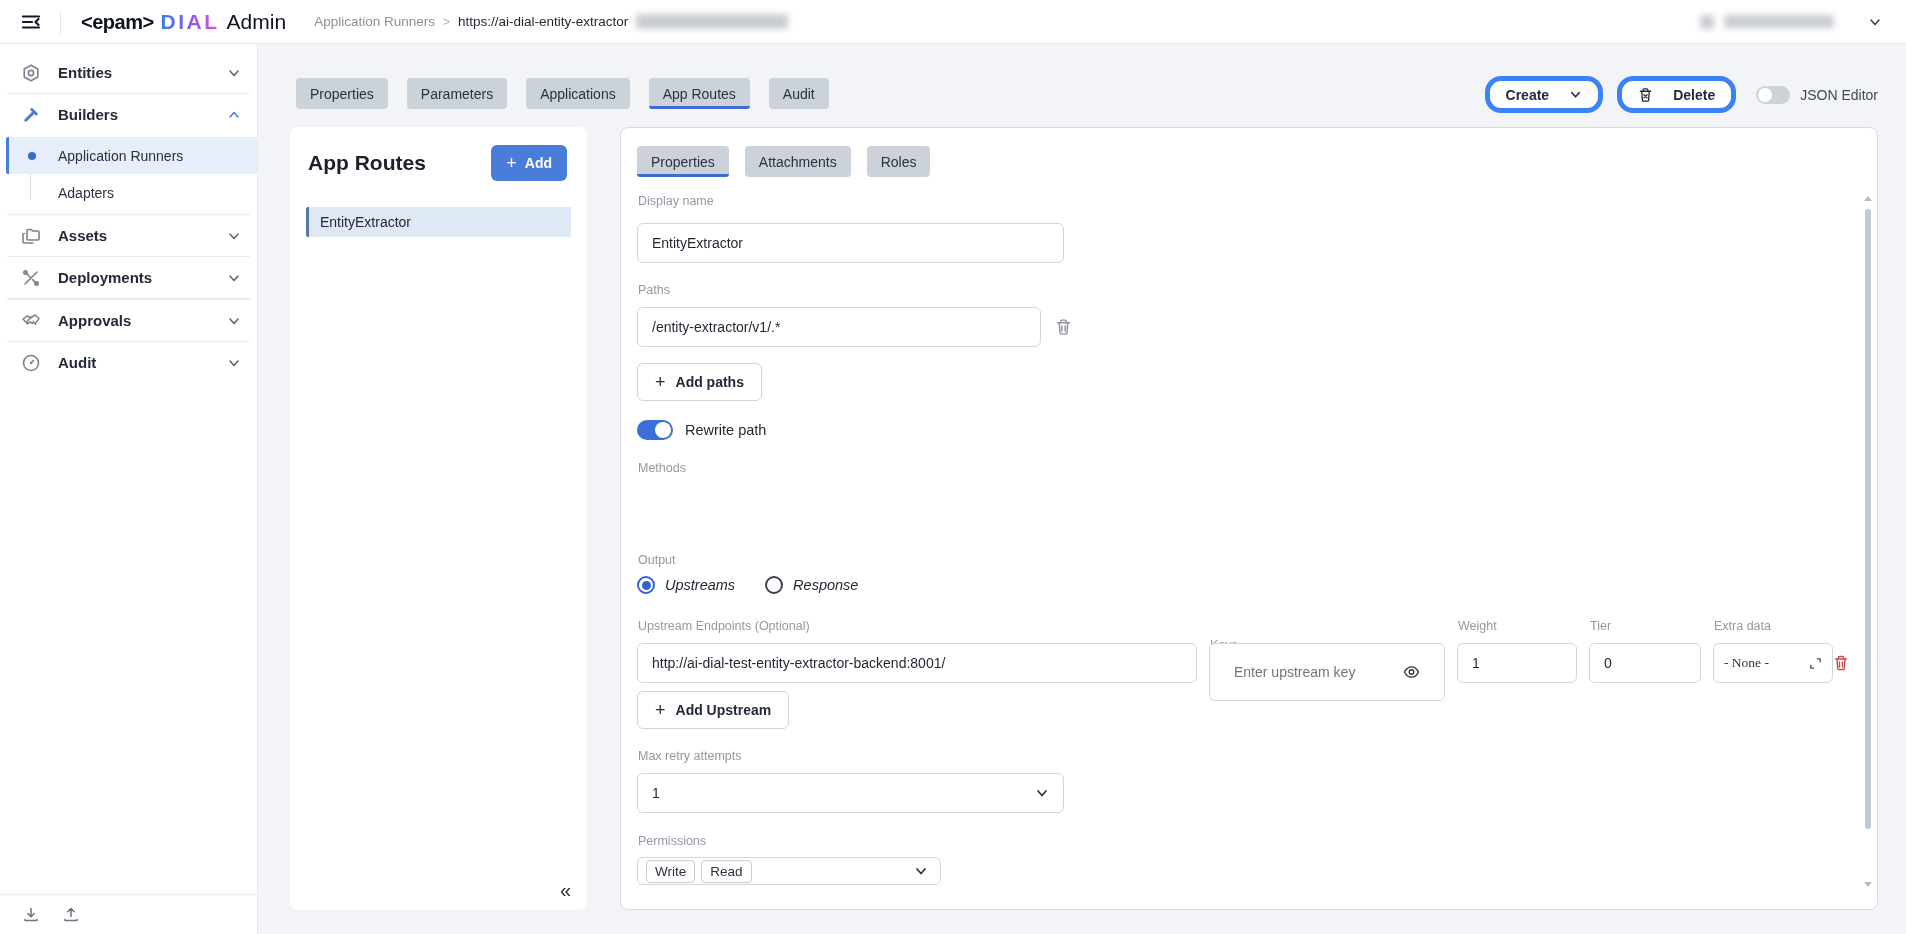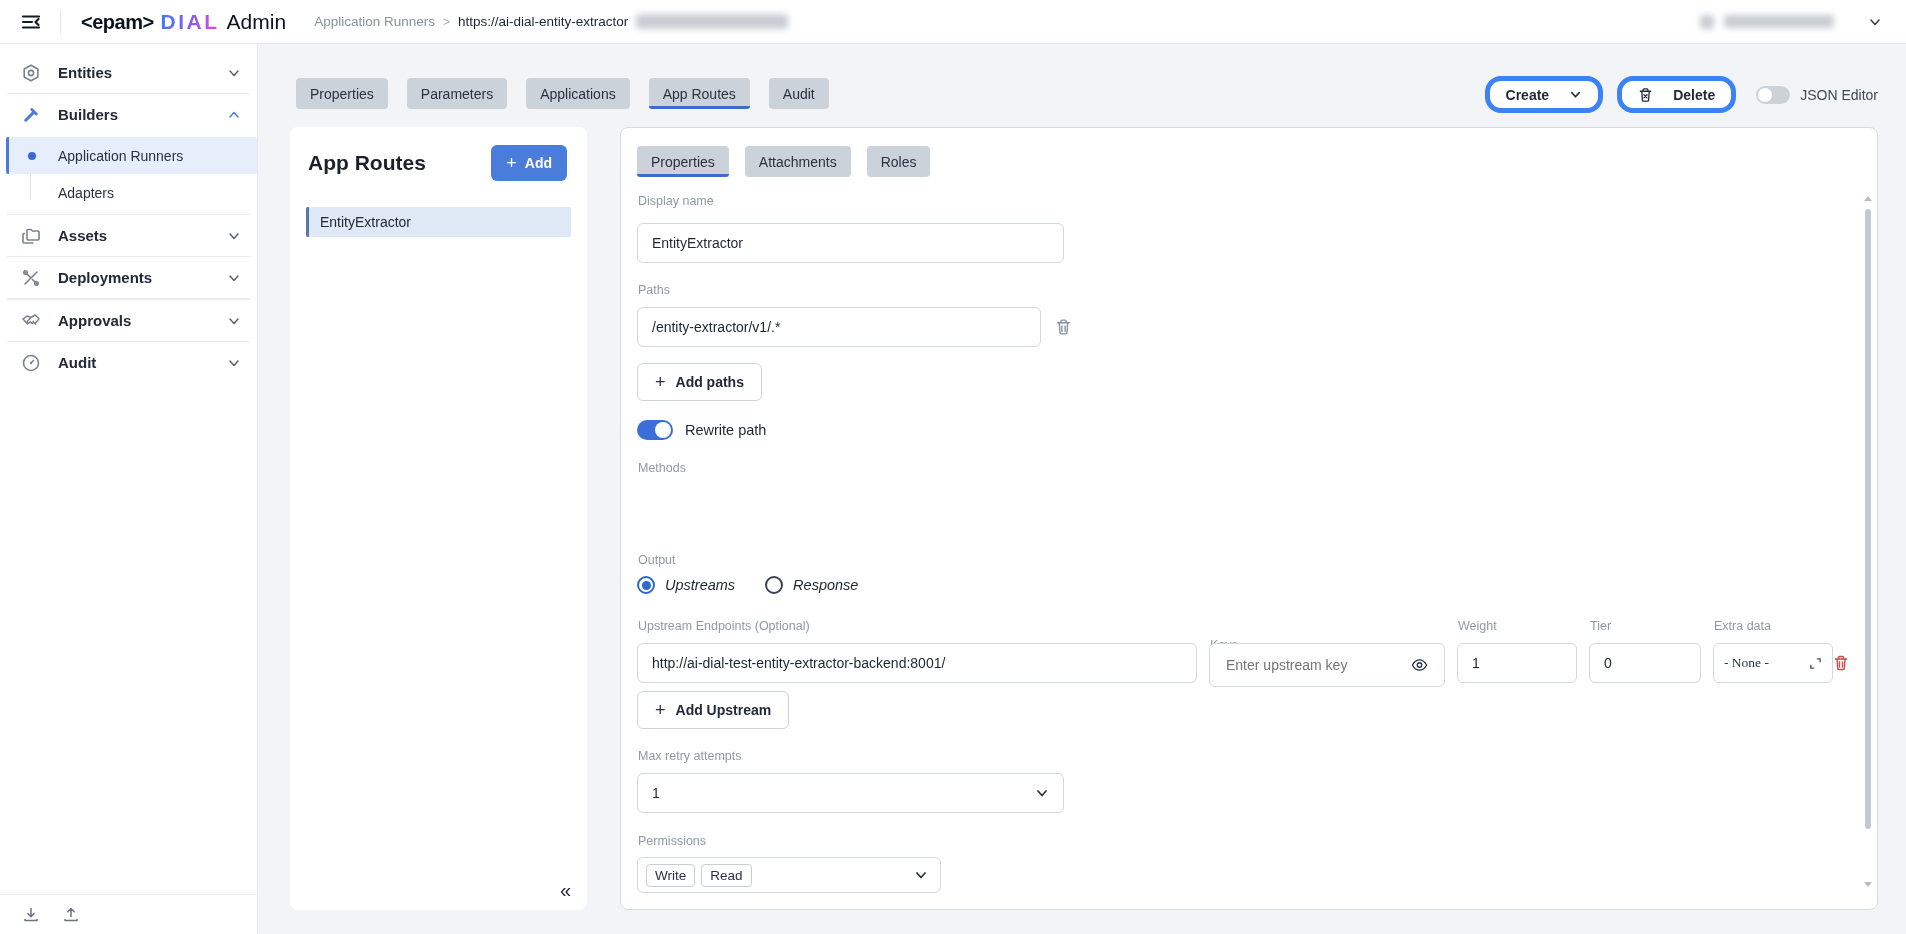--- a/index.html
+++ b/index.html
@@ -360,21 +360,21 @@
         </label>
       </div>
 
       <span class="fld-label" style="left:17px;top:491px;">Upstream Endpoints (Optional)</span>
       <span class="fld-label" style="left:589px;top:491px;margin-top:19px;">Keys</span>
       <span class="fld-label" style="left:837px;top:491px;">Weight</span>
       <span class="fld-label" style="left:969px;top:491px;">Tier</span>
       <span class="fld-label" style="left:1093px;top:491px;">Extra data</span>
 
       <input class="text-input" style="left: 16px; top: 515px; width: 560px;" value="http://ai-dial-test-entity-extractor-backend:8001/">
-      <div class="box" style="left:588px;top:515px;width:236px;height:44px;padding:0 16px;">
+      <div class="box" style="left:588px;top:515px;width:236px;height:58px;padding:0 24px;">
         <input style="border: none; outline: none; flex: 1 1 0%; font-size: 14px; font-family: inherit; color: rgb(31, 38, 48); min-width: 0px; background: transparent;" placeholder="Enter upstream key">
         <span style="display:flex;">
           <svg width="17" height="14" viewBox="0 0 18 14" fill="none" stroke="#2a3140" stroke-width="1.4">
             <path d="M1.5 7 C3.5 3.2 6 1.5 9 1.5 C12 1.5 14.5 3.2 16.5 7 C14.5 10.8 12 12.5 9 12.5 C6 12.5 3.5 10.8 1.5 7 Z"></path>
             <circle cx="9" cy="7" r="2.4"></circle>
             </svg>
         </span>
       </div>
       <input class="text-input" style="left: 836px; top: 515px; width: 120px;" value="1">
       <input class="text-input" style="left: 968px; top: 515px; width: 112px;" value="0">
@@ -400,21 +400,21 @@
 
       <span class="fld-label" style="left:17px;top:621px;">Max retry attempts</span>
       <div class="box" style="left:16px;top:645px;width:427px;height:40px;padding:0 14px;justify-content:space-between;">
         <span style="font-size:14px;color:#1f2630;">1</span>
         <svg width="14" height="14" viewBox="0 0 14 14">
             <polyline points="3,5 7,9.5 11,5" fill="none" stroke="#2a3140" stroke-width="1.7" stroke-linecap="round" stroke-linejoin="round"></polyline>
           </svg>
       </div>
 
       <span class="fld-label" style="left:17px;top:706px;">Permissions</span>
-      <div class="box" style="left:16px;top:729px;width:304px;height:36px;padding:0 12px 0 8px;gap:6px;">
+      <div class="box" style="left:16px;top:729px;width:304px;height:28px;padding:0 12px 0 8px;gap:6px;">
         <span class="chip">Write</span>
         <span class="chip">Read</span>
         <span style="margin-left:auto;display:flex;">
           <svg width="14" height="14" viewBox="0 0 14 14">
               <polyline points="3,5 7,9.5 11,5" fill="none" stroke="#2a3140" stroke-width="1.7" stroke-linecap="round" stroke-linejoin="round"></polyline>
             </svg>
         </span>
       </div>
 
       <div class="scrollbar">

